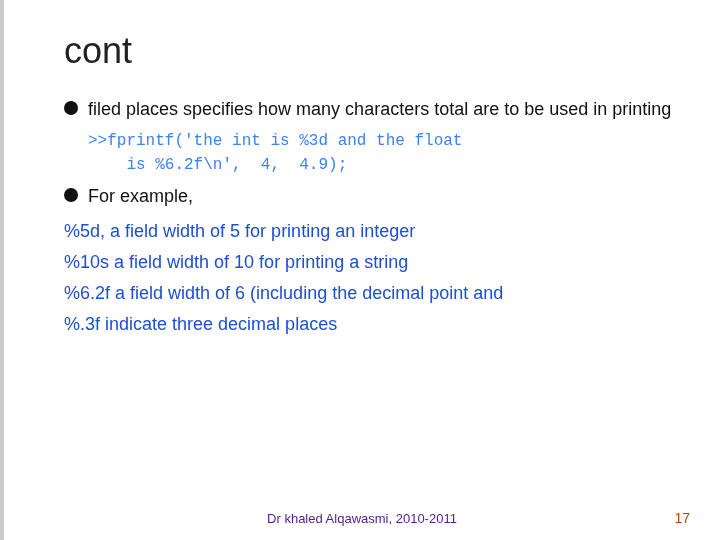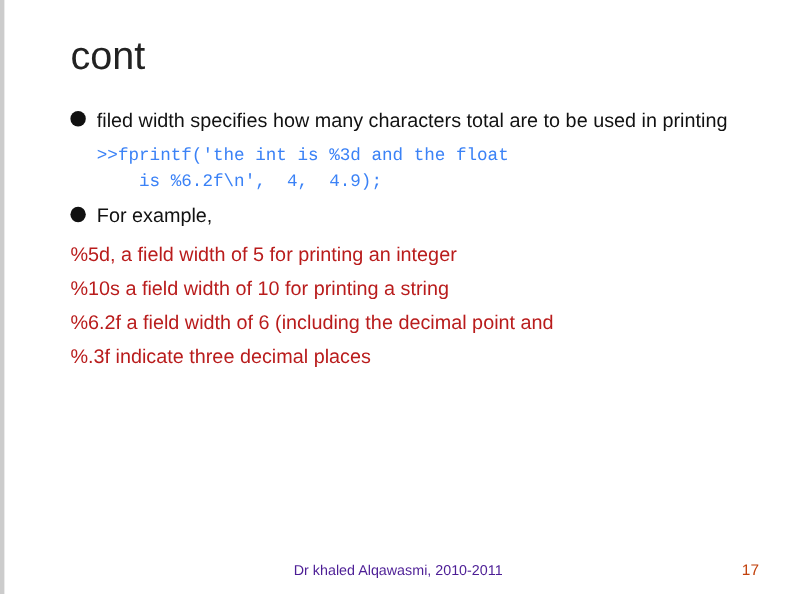--- a/index.html
+++ b/index.html
@@ -64,21 +64,21 @@
       font-family: 'Courier New', Courier, monospace;
       font-size: 16px;
       color: #3b82f6;
       margin: 6px 0 6px 24px;
       line-height: 1.5;
       white-space: pre;
     }
 
     .body-text {
       font-size: 18px;
-      color: #b91c1c;
+      color: #1d4ed8;
       margin-bottom: 4px;
       line-height: 1.5;
     }
 
     .footer {
       position: absolute;
       bottom: 14px;
       left: 0;
       width: 100%;
       display: flex;
@@ -103,21 +103,21 @@
 <body>
 
 <div class="slide">
 
   <h1 class="title">cont</h1>
 
   <div class="content">
 
     <div class="bullet-item">
       <span class="bullet"></span>
-      <span class="bullet-text">filed width specifies how many characters total are to be used in printing</span>
+      <span class="bullet-text">filed places specifies how many characters total are to be used in printing</span>
     </div>
 
     <div class="code-block">&gt;&gt;fprintf('the int is %3d and the float
     is %6.2f\n',  4,  4.9);</div>
 
     <div class="bullet-item" style="margin-bottom:8px;">
       <span class="bullet"></span>
       <span class="bullet-text">For example,</span>
     </div>
 

